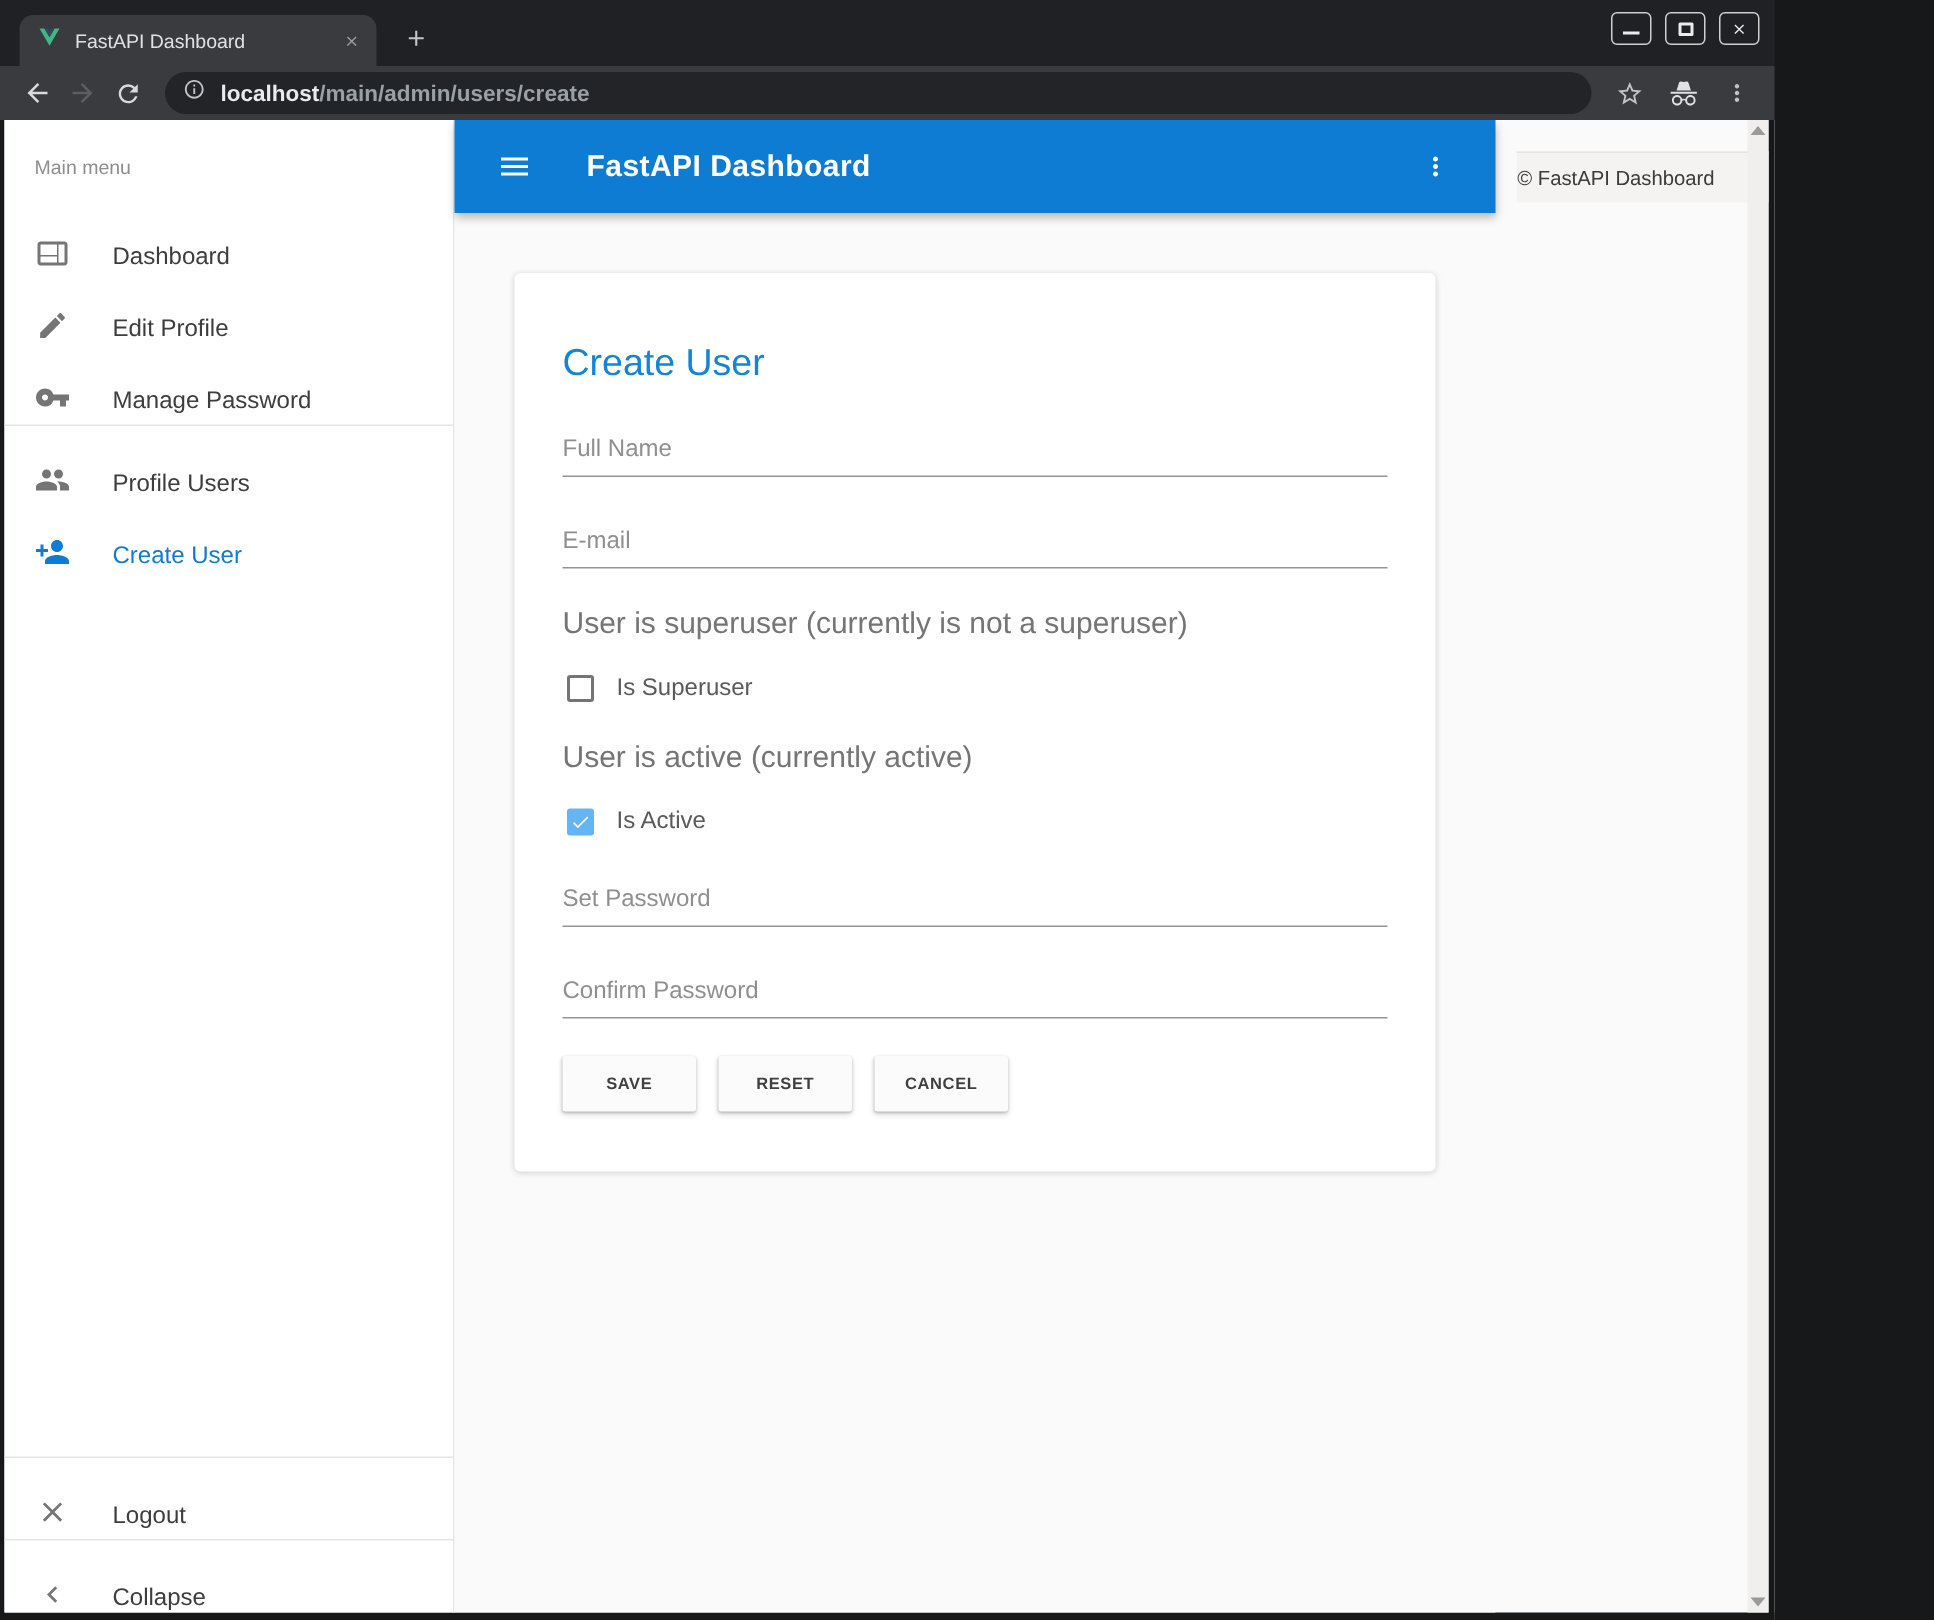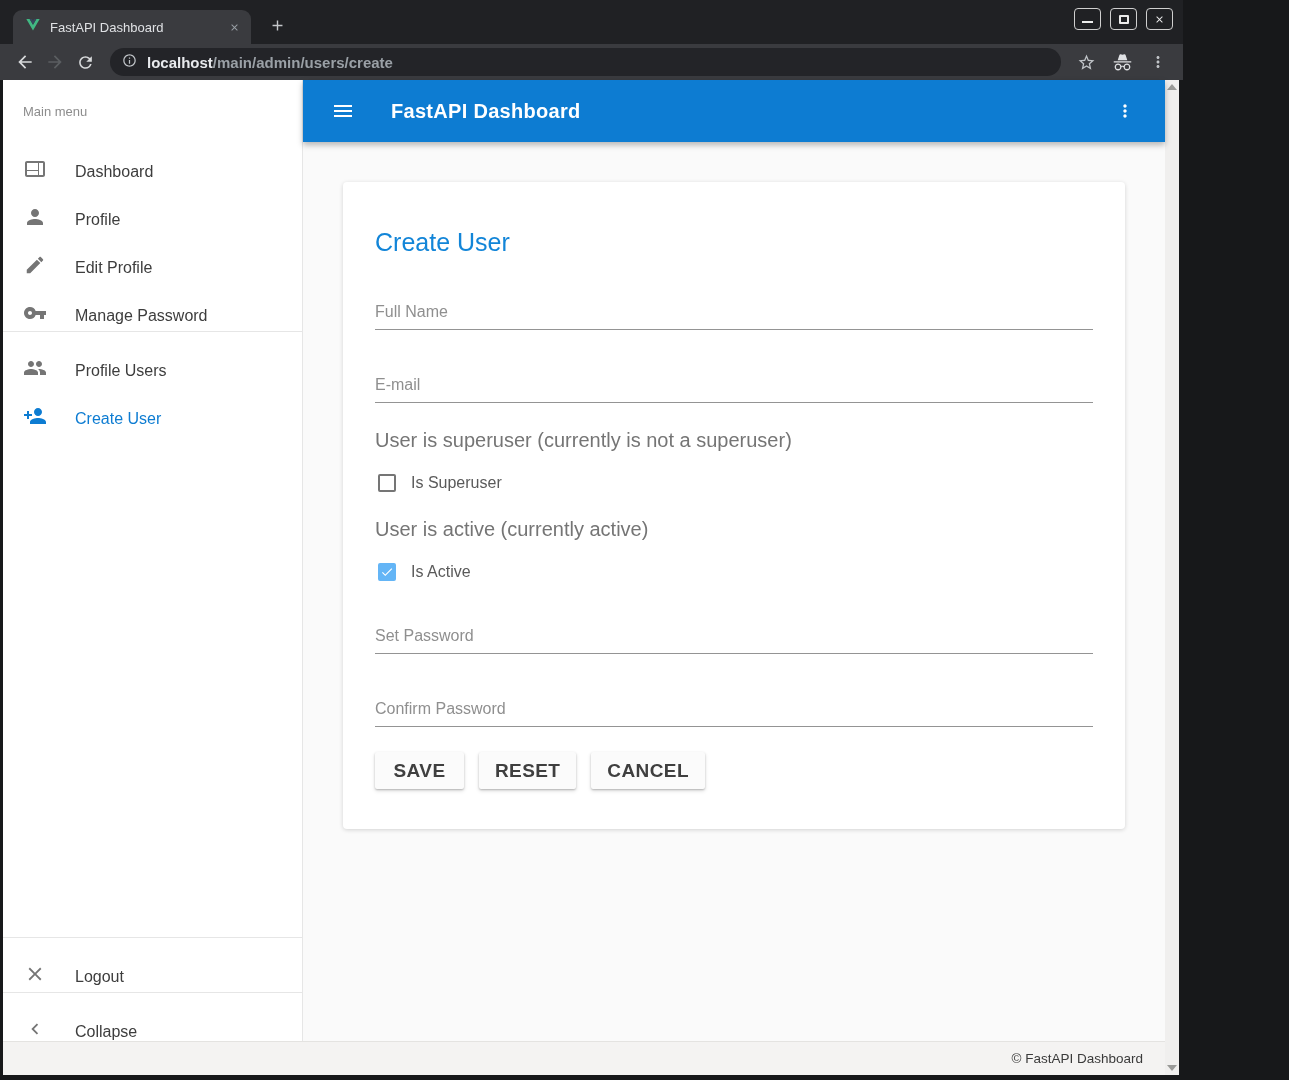--- a/index.html
+++ b/index.html
@@ -23,21 +23,21 @@
   
   .toolbar { height:36px; background:#3a3b3f; display:flex; align-items:center; padding:0 10px; flex:0 0 auto; }
   .nav-ic { width:30px; height:30px; display:flex; align-items:center; justify-content:center; border-radius:50%; flex:0 0 auto; }
   .url-pill { flex:1; height:28px; background:#232428; border-radius:14px; margin:0 10px; display:flex; align-items:center; padding:0 8px 0 12px; min-width:0;font-weight:bold; }
   .url-text { font-size:15px; margin-left:10px; white-space:nowrap; overflow:hidden; }
   .url-host { color:#e8eaed; }
   .url-path { color:#9aa0a6; }
   .tb-right { display:flex; align-items:center; gap:6px; }
 
   
-  .body { flex:1; display:flex; flex-direction:column; position:relative; min-height:0;
+  .body { flex:1; display:flex; position:relative; min-height:0;
           border-left:3px solid #17181a; border-right:4px solid #17181a; border-bottom:5px solid #17181a; background:#fafafa; }
   .page { flex:1; display:flex; min-height:0; }
 
   
   .sidebar { width:300px; background:#fff; display:flex; flex-direction:column; border-right:1px solid #e6e6e6; flex:0 0 auto; }
   .sb-label { padding:24px 0 14px 20px; font-size:13px; color:#8d8d8d; }
   .sb-item { height:48px; display:flex; align-items:flex-end; padding-left:20px; gap:28px; font-size:16px; color:#3d3d3d; cursor:pointer; }
   .sb-item .ic { width:24px; height:24px; display:flex; align-items:center; justify-content:center; }
   .sb-item .ic svg { fill:#757575; }
   .sb-item.active { color:#0d7cd2; }
@@ -50,40 +50,40 @@
   .appbar { height:62px; background:#0d7cd2; display:flex; align-items:center; padding:0 22px; box-shadow:0 3px 6px rgba(0,0,0,.28); position:relative; z-index:2; flex:0 0 auto; }
   .appbar-title { font-size:20px; font-weight:700; color:#fff; margin-left:30px; letter-spacing:.3px; }
   .appbar-spacer { flex:1; }
   .icbtn { width:36px; height:36px; display:flex; align-items:center; justify-content:center; border-radius:50%; }
 
   .content { flex:1; background:#fafafa; padding:40px; min-height:0; overflow:hidden; }
   .card { background:#fff; border-radius:4px; box-shadow:0 1px 4px rgba(0,0,0,.16); padding:28px 32px 40px; }
 
   .card-title { font-size:25px; color:#1285d8; margin-top:18px; font-weight:400; }
 
-  .tfield { border-bottom:1px solid #949494; margin-top:40px; }
+  .tfield { border-bottom:1px solid #949494; margin-top:28px; }
   .tfield input { width:100%; border:0; outline:0; background:transparent; font-family:"Liberation Sans",sans-serif;
                   font-size:16px; color:#333; padding:6px 0 8px; }
   .tfield input::placeholder { color:#8f8f8f; opacity:1; }
 
   .hint { margin-top:26px; font-size:20px; color:#757575; }
 
   .cbrow { margin-top:22px; display:flex; align-items:flex-start; gap:15px; padding-left:3px; cursor:pointer; }
   .cb { width:18px; height:18px; border:2px solid #757575; border-radius:2px; display:flex; align-items:center; justify-content:center; flex:0 0 auto; }
   .cb.checked { background:#64b5f6; border-color:#64b5f6; }
   .cb-label { font-size:16px; color:#5a5a5a; }
 
   .btnrow { margin-top:25px; display:flex; gap:15px; }
   .btn { min-width:89px; height:37px; padding:0 16px; background:#fbfbfb; border:0; border-radius:2px;
          box-shadow:0 1px 2px rgba(0,0,0,.22), 0 2px 4px rgba(0,0,0,.12);
-         font-family:"Liberation Sans",sans-serif; font-size:19px; font-weight:700; color:#3f3f3f; letter-spacing:.4px; cursor:pointer; }
+         font-family:"Liberation Sans",sans-serif; font-size:11px; font-weight:700; color:#3f3f3f; letter-spacing:.4px; cursor:pointer; }
 
   
   .footer { height:34px; background:#f4f3f2; border-top:1px solid #e4e3e1; display:flex; align-items:center; justify-content:flex-end;
-            padding-right:36px; font-size:13.5px; color:#3b3b3b; flex:0 0 auto; }
+            padding-right:36px; font-size:13.5px; color:#3b3b3b; flex:0 0 auto;margin-top:21px; }
 
   
   .scrollbar { position:absolute; top:0; right:0; bottom:0; width:14px; background:#f0efee; display:flex; flex-direction:column;
                justify-content:space-between; align-items:center; padding:4px 0; }
   .scroll-arrow-up { width:0; height:0; border-left:5px solid transparent; border-right:5px solid transparent; border-bottom:6px solid #9a9a98; }
   .scroll-arrow-down { width:0; height:0; border-left:5px solid transparent; border-right:5px solid transparent; border-top:6px solid #9a9a98; }
 </style>
 </head>
 <body>
 
@@ -175,28 +175,20 @@
 
         <div class="sb-item">
           <span class="ic">
             <svg width="24" height="24" viewBox="0 0 24 24">
                 <path d="M20 4H4c-1.1 0-2 .9-2 2v12c0 1.1.9 2 2 2h16c1.1 0 2-.9 2-2V6c0-1.1-.9-2-2-2zm-5 14H4v-4h11v4zm0-5H4V6h11v7zm5 5h-4V6h4v12z"></path>
               </svg>
           </span>
           <span>Dashboard</span>
         </div>
 
-        <div class="sb-item">
-          <span class="ic">
-            <svg width="24" height="24" viewBox="0 0 24 24">
-                <path d="M12 12c2.21 0 4-1.79 4-4s-1.79-4-4-4-4 1.79-4 4 1.79 4 4 4zm0 2c-2.67 0-8 1.34-8 4v2h16v-2c0-2.66-5.33-4-8-4z"></path>
-              </svg>
-          </span>
-          <span>Profile</span>
-        </div>
 
         <div class="sb-item">
           <span class="ic">
             <svg width="22" height="22" viewBox="0 0 24 24">
                 <path d="M3 17.25V21h3.75L17.81 9.94l-3.75-3.75L3 17.25zM20.71 7.04c.39-.39.39-1.02 0-1.41l-2.34-2.34c-.39-.39-1.02-.39-1.41 0l-1.83 1.83 3.75 3.75 1.83-1.83z"></path>
               </svg>
           </span>
           <span>Edit Profile</span>
         </div>
 

